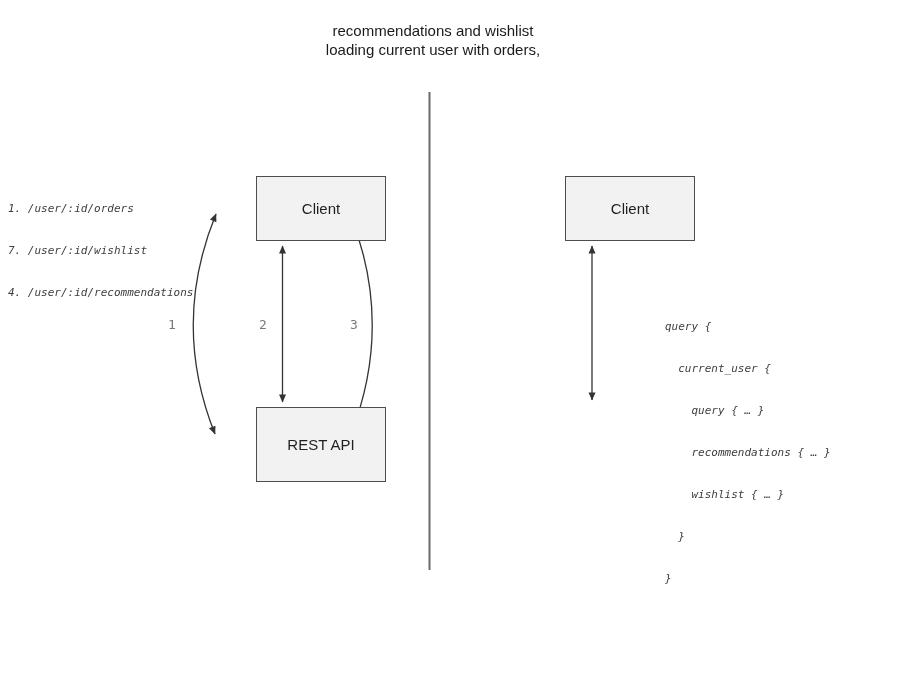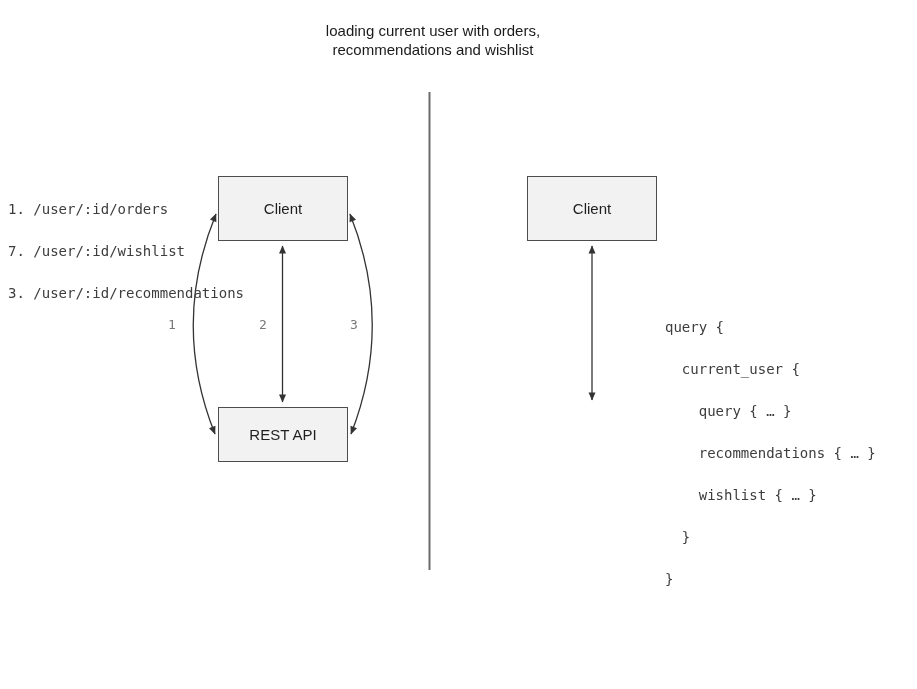--- a/index.html
+++ b/index.html
@@ -29,32 +29,34 @@
 
   .node-box {
     box-sizing: border-box;
     background: #f2f2f2;
     border: 1.5px solid #4d4d4d;
     display: flex;
     align-items: center;
     justify-content: center;
     font-size: 15px;
     color: #1f1f1f;
+    margin-left: 38px;
   }
   .box-client-rest   { left: 218px; top: 176px; width: 130px; height: 65px; }
-  .box-rest-api      { left: 218px; top: 407px; width: 130px; height: 55px; }
+  .box-rest-api      { left: 218px; top: 407px; width: 130px; height: 75px; }
   .box-client-gql    { left: 527px; top: 176px; width: 130px; height: 65px; }
   .box-graphql-api   { left: 527px; top: 405px; width: 130px; height: 67px; }
 
   .code {
     font-family: "DejaVu Sans Mono", "Liberation Mono", monospace;
-    font-size: 14px;
+    font-size: 11px;
     line-height: 14px;
     color: #3d3d3d;
     white-space: pre;
+    font-style: italic;
   }
   .endpoint-list { left: 8px;  top: 174px; }
   .query-block   { left: 665px; top: 292px; }
 
   .arrow-label {
     width: 20px;
     text-align: center;
     font-family: "DejaVu Sans Mono", "Liberation Mono", monospace;
     font-size: 13px;
     color: #787878;
@@ -82,28 +84,28 @@
     <path d="M 216 214 Q 171 324 215 434" fill="none" stroke="#333333" stroke-width="1.3" marker-start="url(#ah)" marker-end="url(#ah)"></path>
 
     <path d="M 282.5 246 L 282.5 402" fill="none" stroke="#333333" stroke-width="1.3" marker-start="url(#ah)" marker-end="url(#ah)"></path>
 
     <path d="M 350 214 Q 394 324 351 434" fill="none" stroke="#333333" stroke-width="1.3" marker-start="url(#ah)" marker-end="url(#ah)"></path>
 
     <path d="M 592 246 L 592 400" fill="none" stroke="#333333" stroke-width="1.3" marker-start="url(#ah)" marker-end="url(#ah)"></path>
   </svg>
 
   <div class="abs diagram-title">
+    <div>recommendations and wishlist</div>
     <div>loading current user with orders,</div>
-    <div>recommendations and wishlist</div>
   </div>
 
   <div class="abs code endpoint-list">
     <div>1. /user/:id/orders</div>
     <div>7. /user/:id/wishlist</div>
-    <div>3. /user/:id/recommendations</div>
+    <div>4. /user/:id/recommendations</div>
   </div>
 
   <div class="abs node-box box-client-rest">
     <span>Client</span>
   </div>
 
   <div class="abs node-box box-rest-api">
     <span>REST API</span>
   </div>
 

